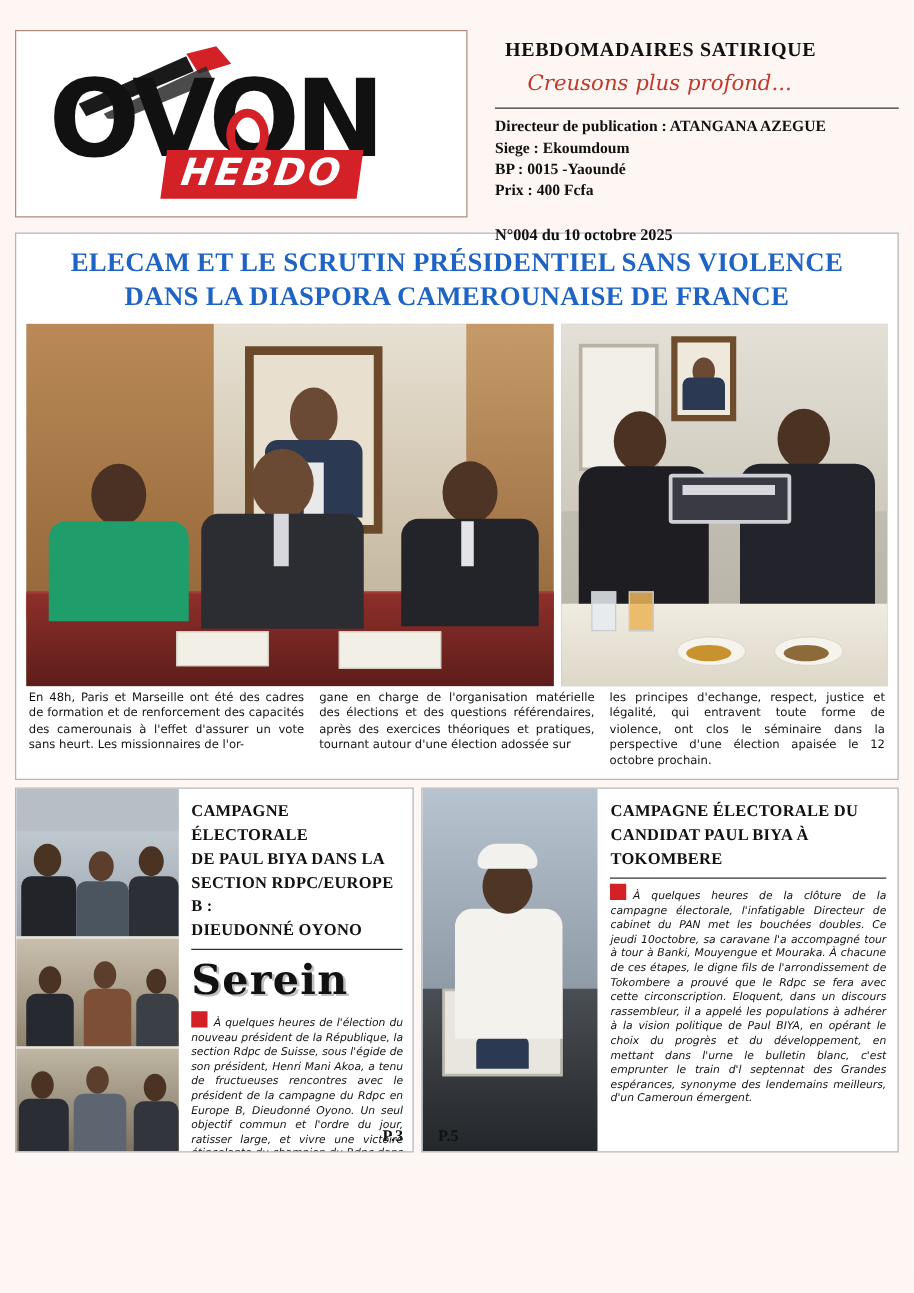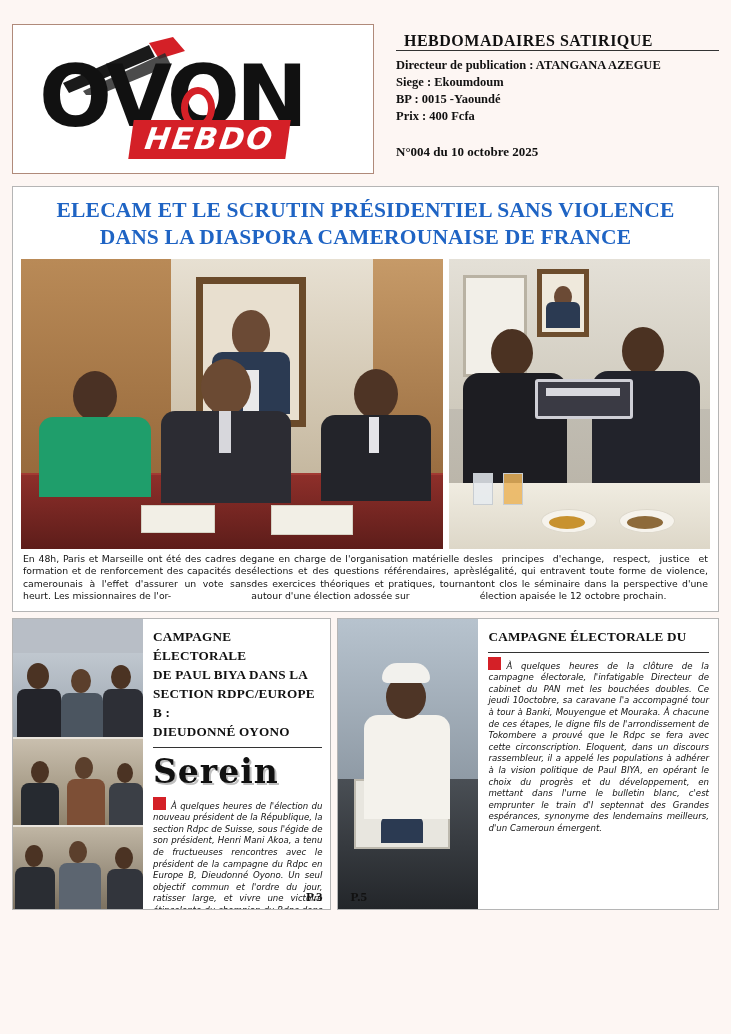--- a/index.html
+++ b/index.html
@@ -231,20 +231,21 @@
     position: absolute;
     right: 8px;
     top: 2px;
     font-family: "Liberation Serif", serif;
     font-weight: bold;
     font-size: 15px;
     color: #c0392b;
   }
   .lead-body {
     display: flex;
+    gap: 12px;
     font-family: "DejaVu Sans", sans-serif;
     font-size: 9.3px;
     line-height: 12.4px;
     text-align: justify;
     color: #111;
     padding: 4px 2px 4px 2px;
   }
   .lead-body > div { flex: 1; }
 
   
@@ -346,20 +347,21 @@
         <polygon points="96,8 120,2 132,16 106,24" fill="#d42027"></polygon>
         <polygon points="30,56 112,18 118,30 36,64" fill="#2b2b2b" opacity="0.85"></polygon>
       </svg>
       <div class="logo-ovon">OVON</div>
       <div class="logo-red-circle"></div>
       <div class="logo-hebdo">HEBDO</div>
     </div>
 
     <div class="masthead-right">
       <div class="hebdo-title">HEBDOMADAIRES SATIRIQUE</div>
+      <div class="slogan">Creusons plus profond...</div>
       <div class="masthead-rule"></div>
       <div class="imprint">
         <div>
           <span>Directeur de publication :</span>
           <span class="val">ATANGANA AZEGUE</span>
         </div>
         <div>
           <span>Siege :</span>
           <span class="val">Ekoumdoum</span>
         </div>
@@ -506,20 +508,21 @@
             <span class="b"></span>
           </div>
         <div class="pb-man-body"></div>
         <div class="pb-man-head"></div>
         <div class="pb-man-cap"></div>
       </div>
 
       <div class="pb-text">
         <div class="kicker">
           <div>CAMPAGNE ÉLECTORALE DU</div>
+          <div>CANDIDAT PAUL BIYA À TOKOMBERE</div>
         </div>
         <div class="kicker-rule"></div>
         <div class="pb-body">
           <span class="redsq"></span><span>À quelques heures de la clôture de la campagne électorale, l'infatigable Directeur de cabinet du PAN met les bouchées doubles. Ce jeudi 10octobre, sa caravane l'a accompagné tour à tour à Banki, Mouyengue et Mouraka. À chacune de ces étapes, le digne fils de l'arrondissement de Tokombere a prouvé que le Rdpc se fera avec cette circonscription. Eloquent, dans un discours rassembleur, il a appelé les populations à adhérer à la vision politique de Paul BIYA, en opérant le choix du progrès et du développement, en mettant dans l'urne le bulletin blanc, c'est emprunter le train d'l septennat des Grandes espérances, synonyme des lendemains meilleurs, d'un Cameroun émergent.</span>
         </div>
         <div class="page-ref" style="left:-128px;bottom:4px;">P.5</div>
       </div>
     </div>
   </div>
 </div>

